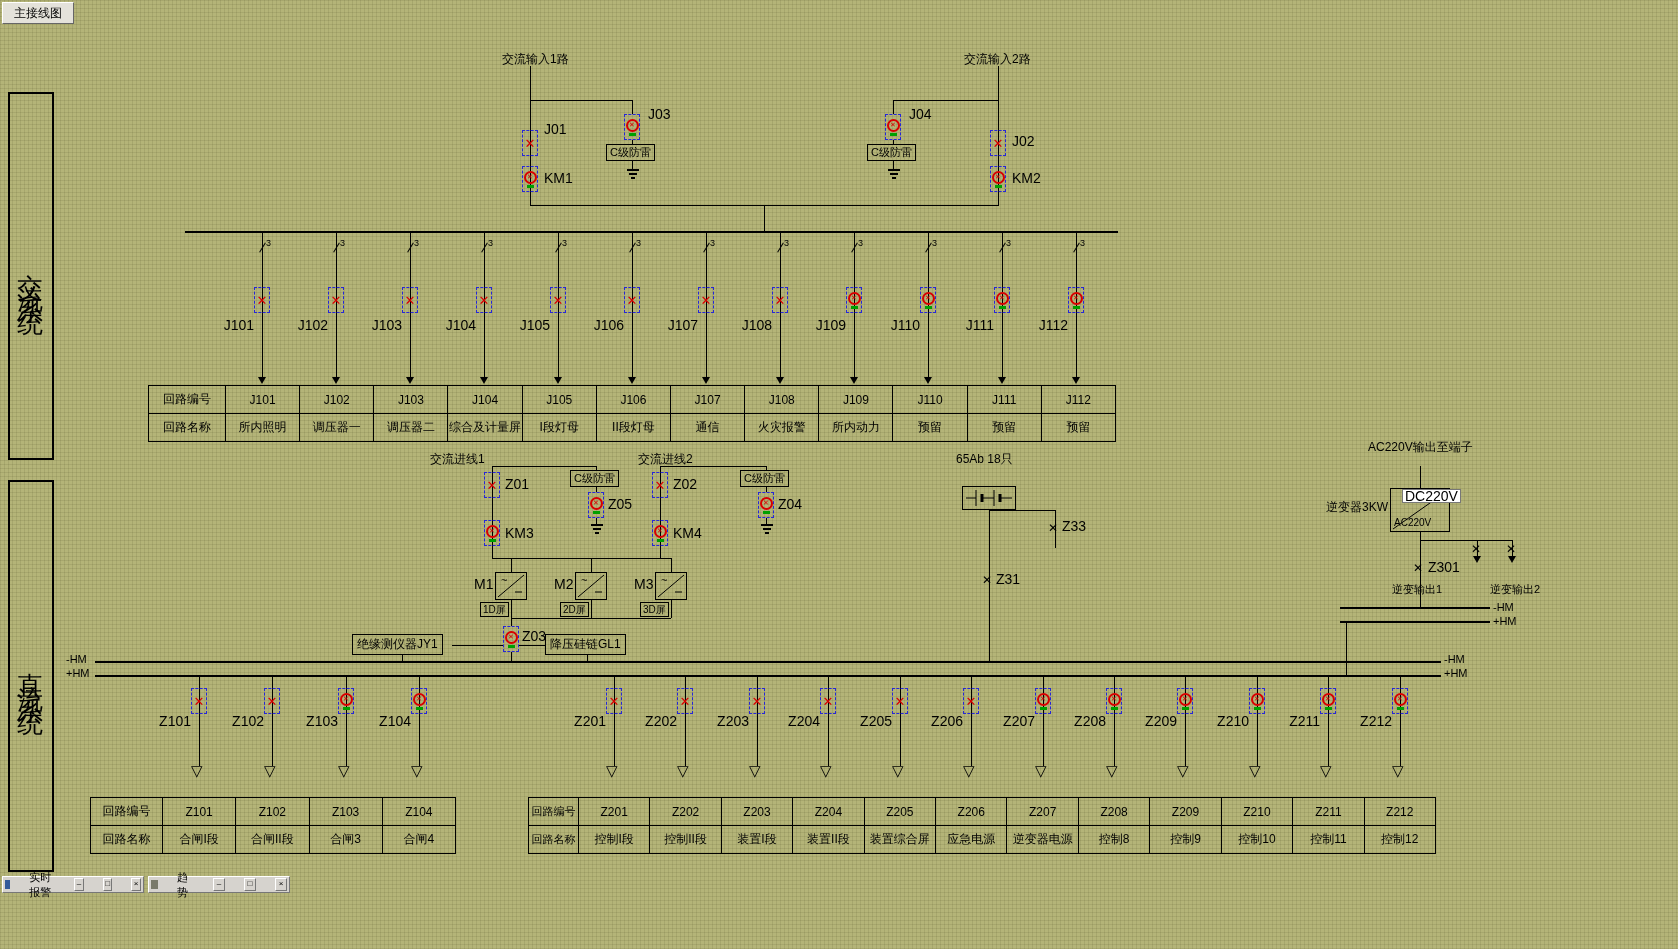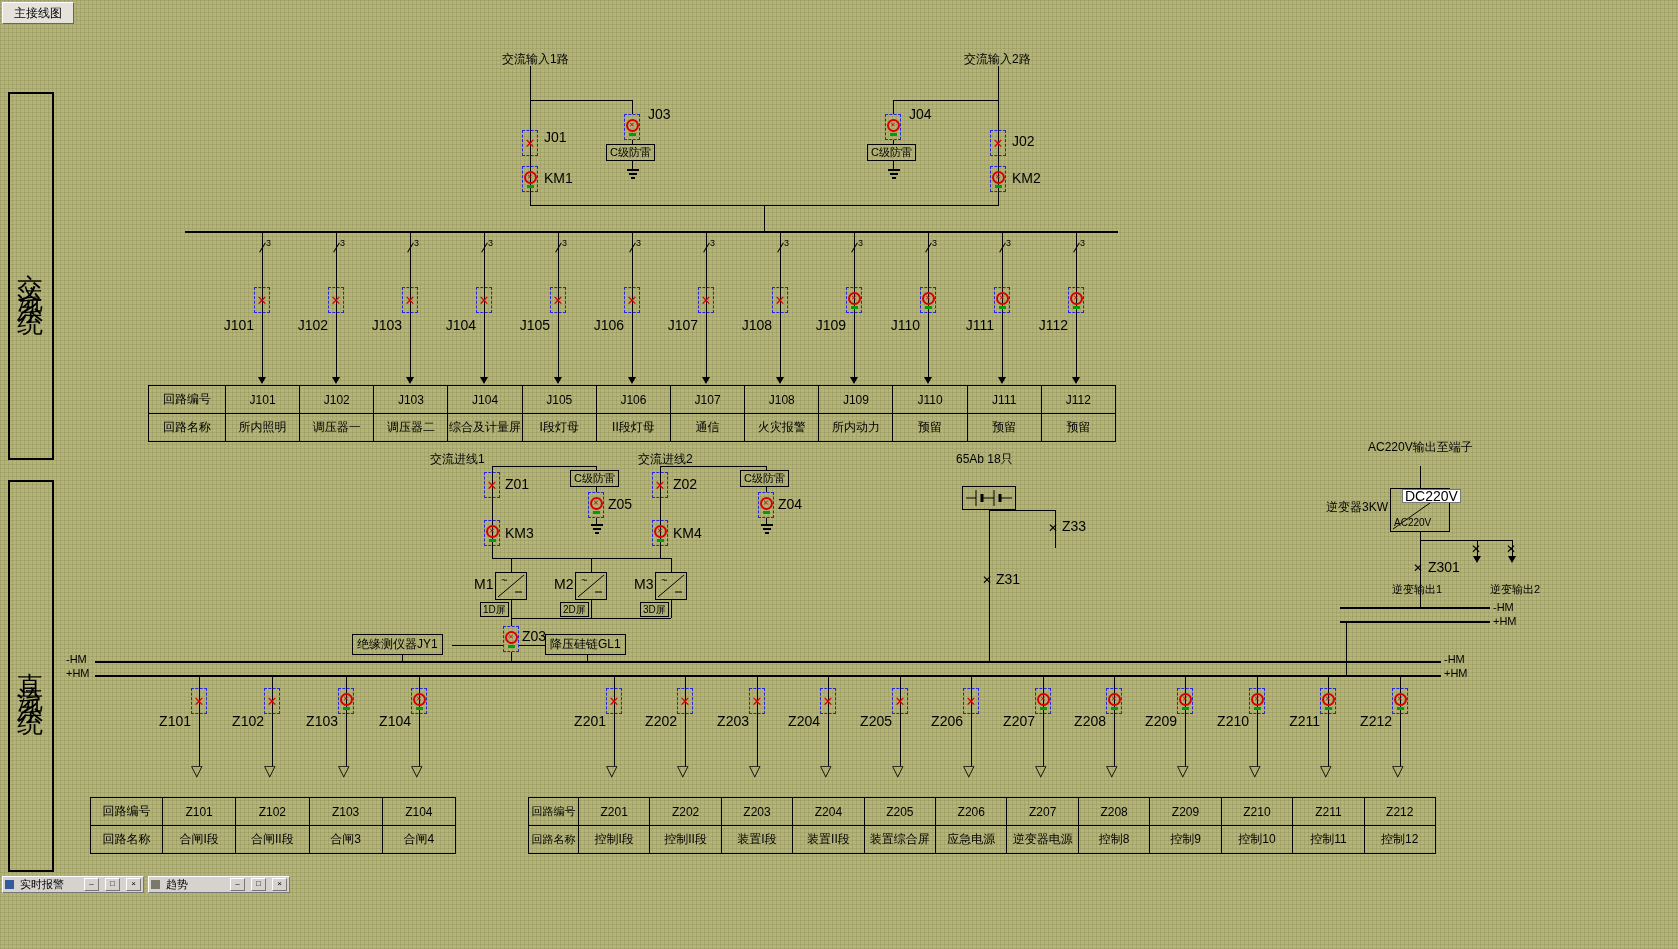--- a/index.html
+++ b/index.html
@@ -30,21 +30,21 @@
 .ph{position:absolute;font-size:9px;line-height:9px}
 .arrD{position:absolute;width:0;height:0;border-left:4px solid transparent;border-right:4px solid transparent;border-top:7px solid #000}
 .arrH{position:absolute;font-size:15px;line-height:15px}
 .gnd{position:absolute;display:flex;flex-direction:column;align-items:center;gap:2px;width:14px}
 .gnd i{display:block;height:2px;background:#000}
 .tbl{position:absolute;display:grid;border-left:1px solid #000;border-top:1px solid #000}
 .tbl>div{border-right:1px solid #000;border-bottom:1px solid #000;display:flex;align-items:center;justify-content:center;font-size:12px;white-space:nowrap;overflow:hidden}
 .tbl>div.sm{font-size:11px}
 .mbox{position:absolute}
 .chip{position:absolute;background:#fff;border:1px solid #777;font-size:14px;line-height:12px;padding:0 2px}
-.mbar{position:absolute;height:17px;background:#d6d3ce;border:1px solid;border-color:#fff #777 #777 #fff;display:flex;align-items:center;gap:6px;font-size:11px;padding:0 2px}
+.mbar{position:absolute;height:17px;background:#d6d3ce;border:1px solid;border-color:#fff #777 #777 #fff;display:flex;align-items:center;gap:19px;font-size:11px;padding:0 2px}
 .mbtn{width:15px;height:13px;border:1px solid;border-color:#fff #777 #777 #fff;background:#d6d3ce;font-size:8px;line-height:10px;text-align:center}
 .micon{width:9px;height:9px}
 </style>
 </head>
 <body>
 
 <div id="screen">
 
   <div class="tab" style="left:2px;top:2px;width:72px;height:22px">主接线图</div>
   <div class="panel" style="left:8px;top:92px;width:46px;height:368px">交流系统</div>
@@ -83,21 +83,21 @@
   <div class="vl" style="left:893px;top:161px;height:8px"></div>
   <span class="gnd" style="left:887px;top:169px">
       <i style="width:12px"></i>
       <i style="width:8px"></i>
       <i style="width:4px"></i>
     </span>
 
   <div class="sym" style="left:522px;top:130px">
       <span class="x">✕</span>
     </div>
-  <span class="lb lbb" style="left:544px;top:130px">J01</span>
+  <span class="lb lbb" style="left:544px;top:122px">J01</span>
   <div class="sym" style="left:522px;top:166px">
       <span class="c">✕</span>
       <span class="g"></span>
     </div>
   <span class="lb lbb" style="left:544px;top:171px">KM1</span>
   <div class="sym" style="left:990px;top:130px">
       <span class="x">✕</span>
     </div>
   <span class="lb lbb" style="left:1012px;top:134px">J02</span>
   <div class="sym" style="left:990px;top:166px">

